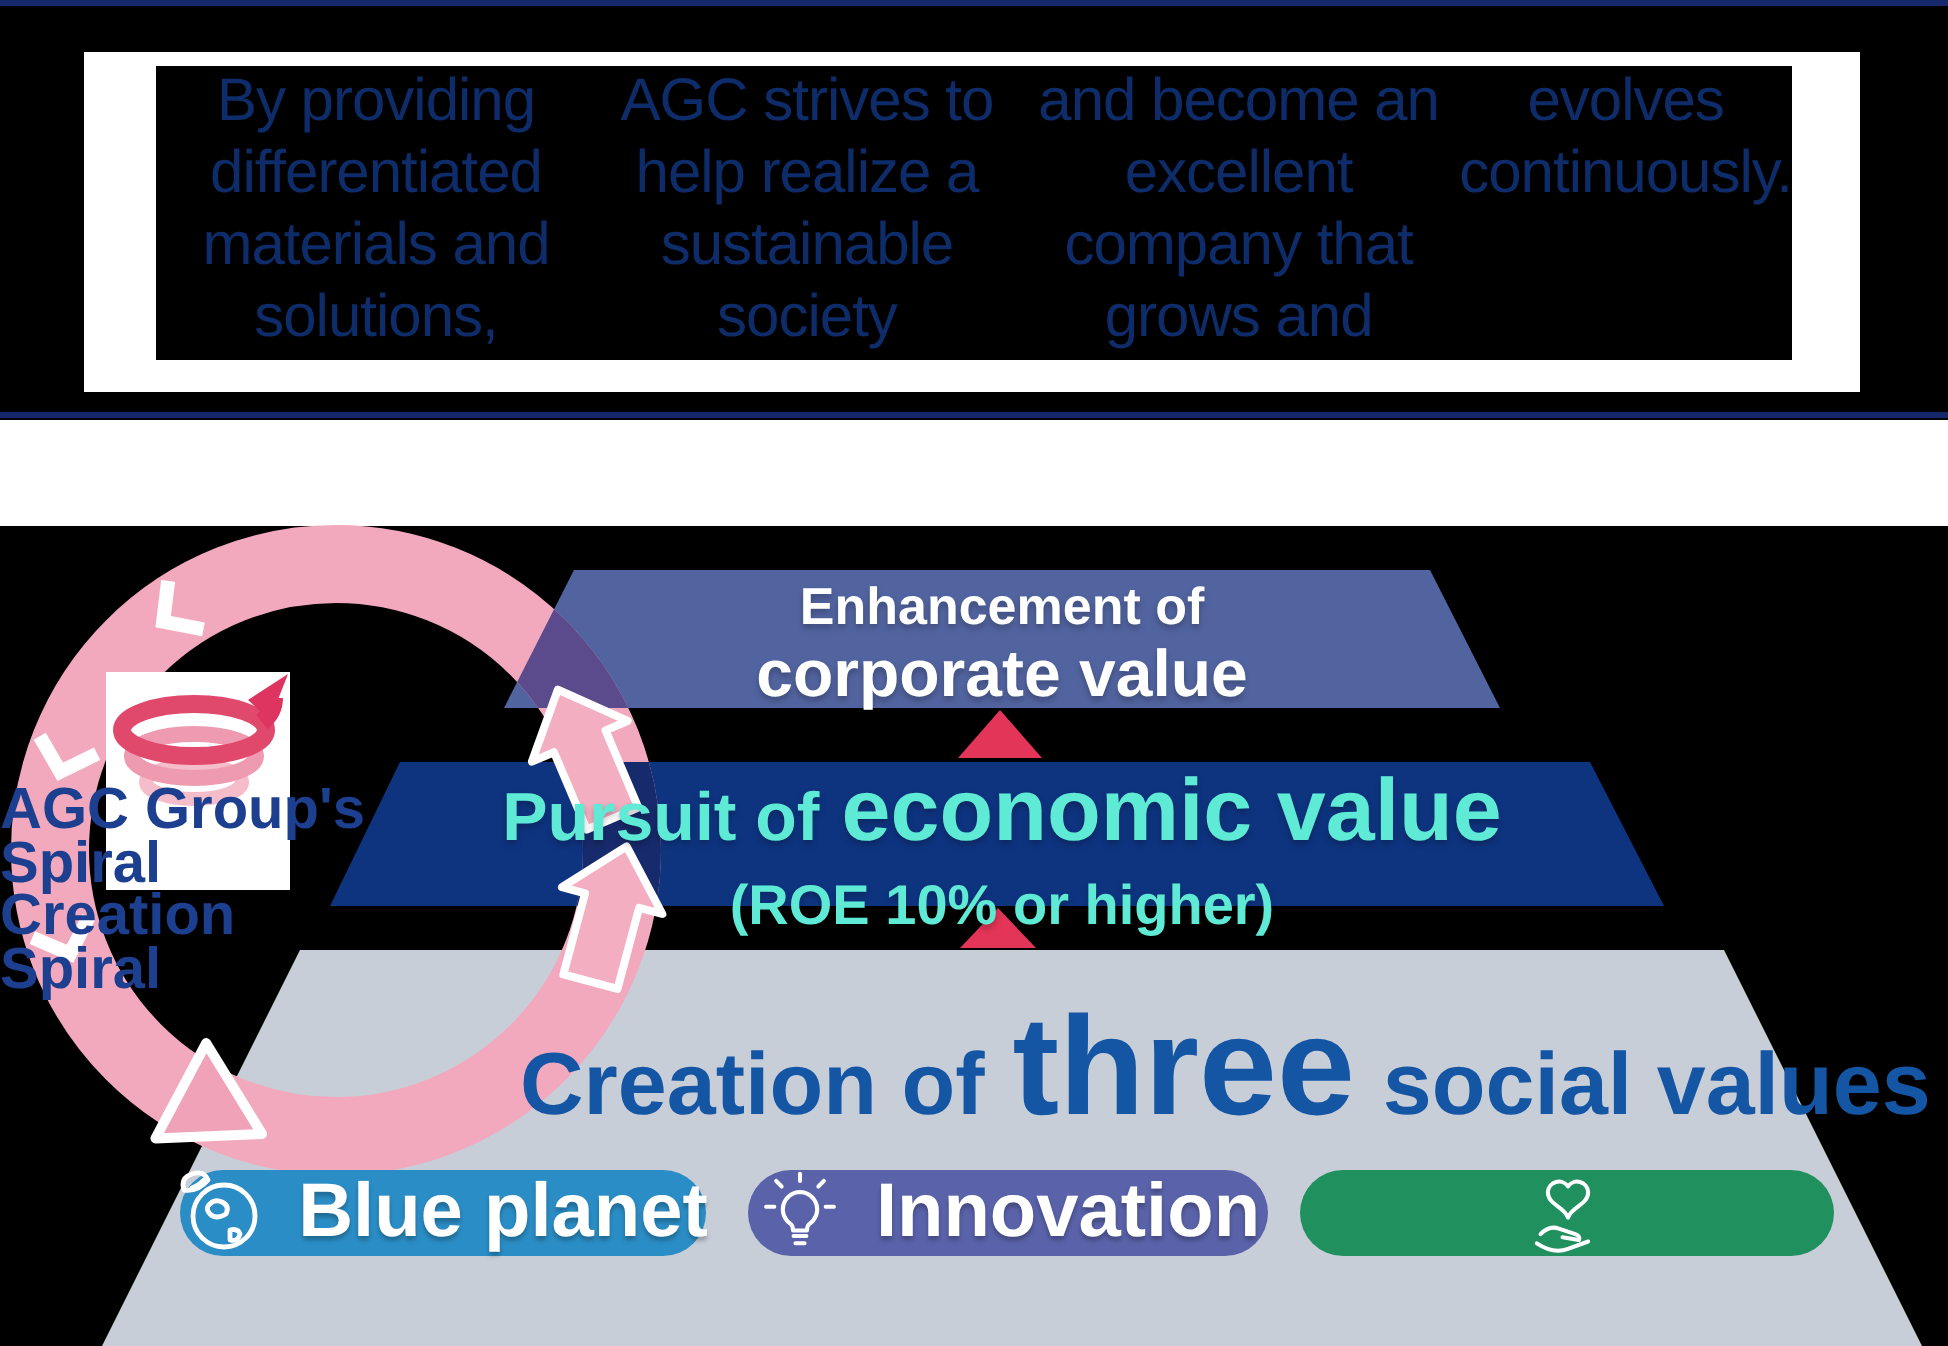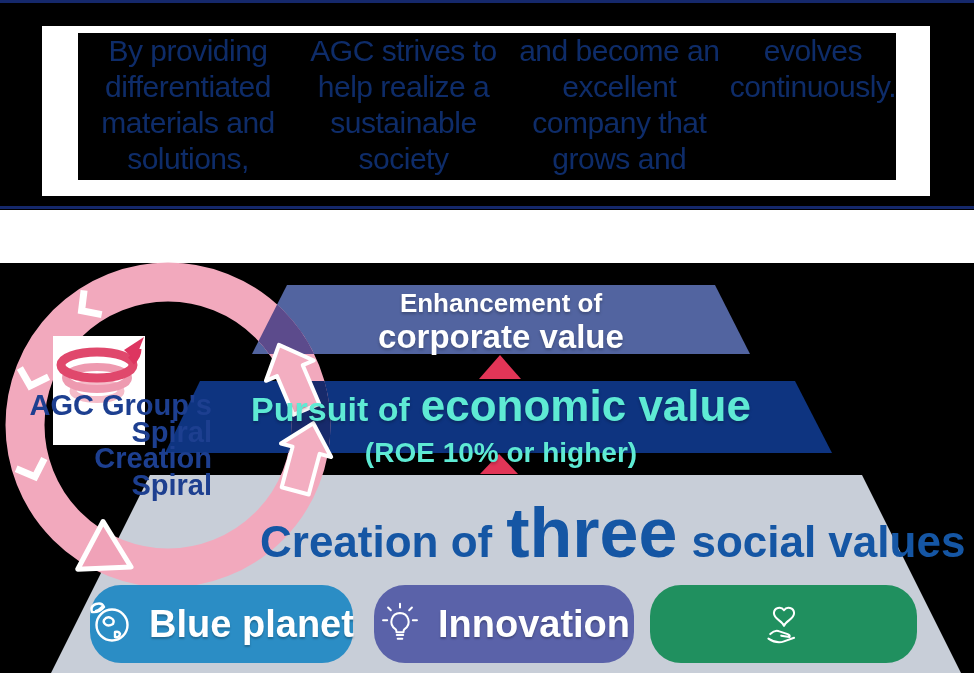--- a/index.html
+++ b/index.html
@@ -39,25 +39,25 @@
   .t-band2 .l1 .pre { font-size:34px; margin-right:11px; }
   .t-band2 .l1 .big { font-size:44px; }
   .t-band2 .l2 { font-size:28px; line-height:30px; }
 
   .t-gray { left:260px; top:496px; width:670px; text-align:center; color:#1556a4; font-weight:700;
             line-height:74px; white-space:nowrap; }
   .t-gray .pre  { font-size:44px; margin-right:14px; }
   .t-gray .huge { font-size:70px; }
   .t-gray .post { font-size:44px; margin-left:14px; }
 
-  .t-spiral { left:0; top:392px; width:212px; text-align:right; color:#1d3f90;
+  .t-spiral { left:0; top:392px; width:212px; text-align:left; color:#1d3f90;
               font-weight:700; font-size:29px; line-height:26.5px; }
 
   
-  .pill { position:absolute; top:585px; height:78px; border-radius:31px; z-index:2;
+  .pill { position:absolute; top:585px; height:43px; border-radius:31px; z-index:2;
           display:flex; align-items:center; justify-content:center; gap:16px;
           color:#fff; font-size:38px; font-weight:700; text-shadow:0 2px 2px rgba(0,0,0,.25);
           white-space:nowrap;text-align:center; }
   .pill svg { width:44px; height:44px; flex:0 0 auto; }
   .pill-blue   { left:90px;  width:263px; background:#2b8dc5; }
   .pill-purple { left:374px; width:260px; background:#5a62a9; }
   .pill-green  { left:650px; width:267px; background:#20905f; }
 </style>
 </head>
 <body>

